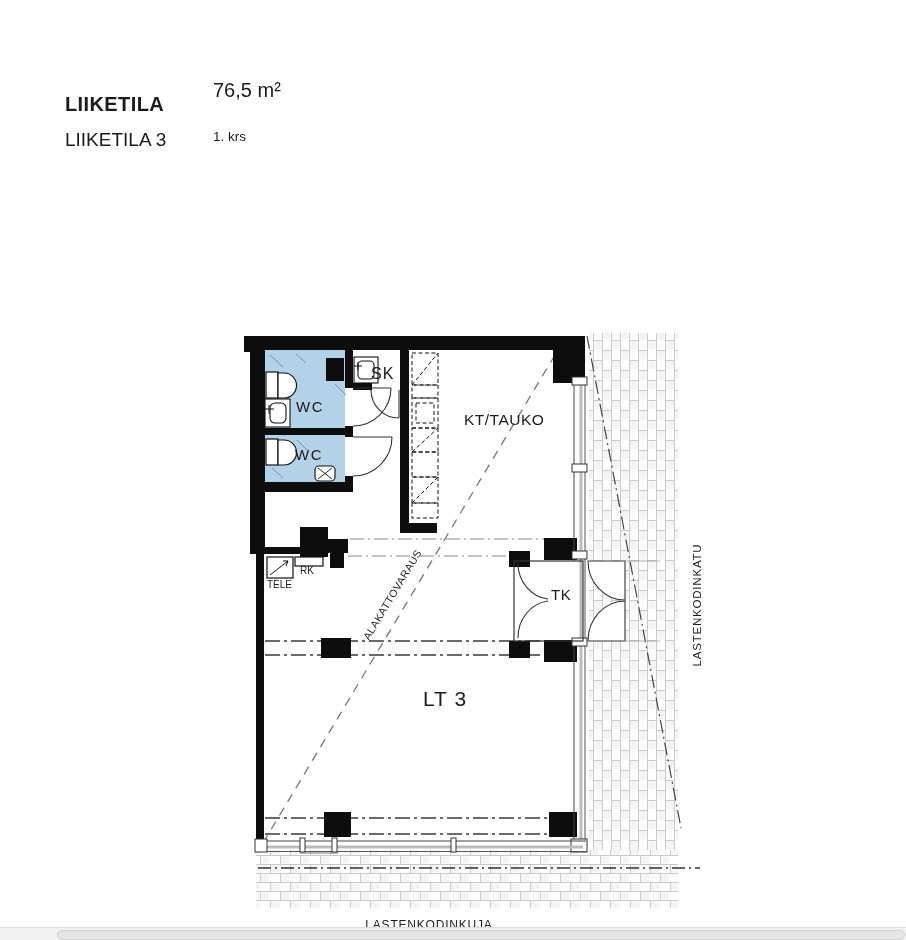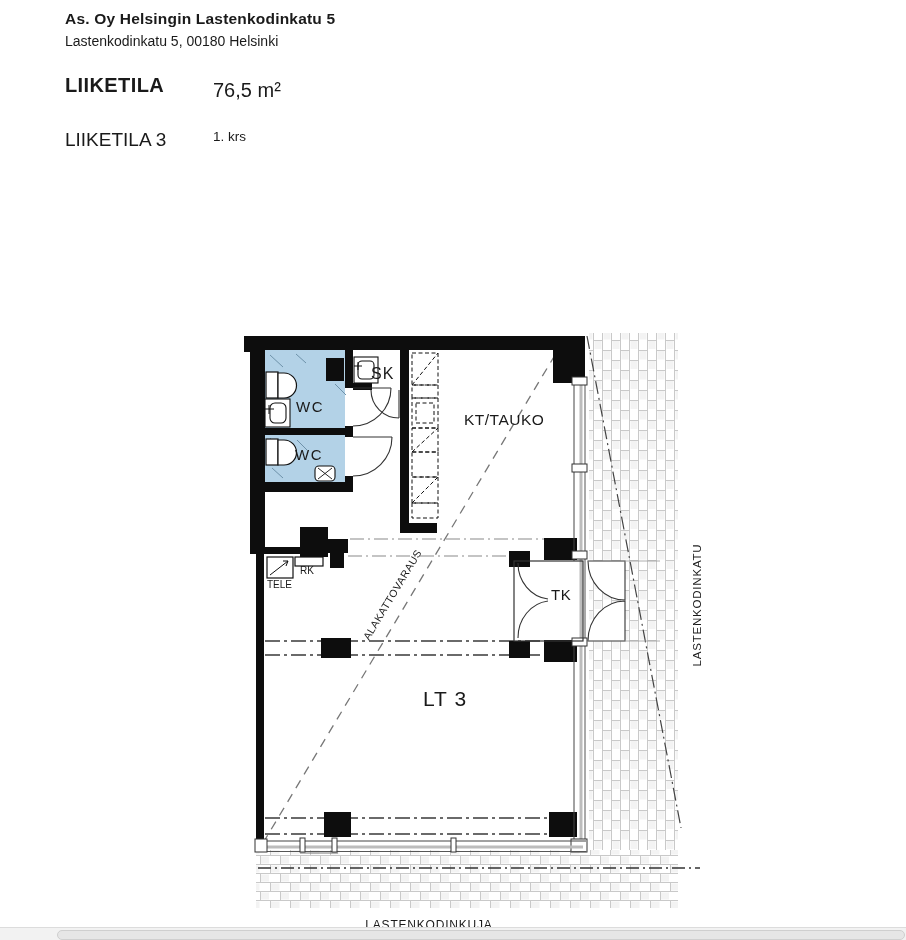--- a/index.html
+++ b/index.html
@@ -1,35 +1,33 @@
 <!DOCTYPE html>
 <html><head>
 <meta charset="utf-8">
 <style>
   html,body{margin:0;padding:0;background:#fff;}
   .page{position:relative;width:906px;height:940px;background:#fff;overflow:hidden;
         font-family:"Liberation Sans",sans-serif;color:#1a1a1a;}
   .hdr-title{position:absolute;left:65px;top:10px;font-size:15.5px;font-weight:bold;letter-spacing:.2px;}
   .hdr-addr{position:absolute;left:65px;top:33px;font-size:14px;}
-  .hdr-type{position:absolute;left:65px;top:74px;font-size:20px;font-weight:bold;letter-spacing:.4px;text-align:center;}
+  .hdr-type{position:absolute;left:65px;top:93px;font-size:20px;font-weight:bold;letter-spacing:.4px;text-align:center;}
   .hdr-area{position:absolute;left:213px;top:79px;font-size:20px;font-weight:normal;}
   .hdr-unit{position:absolute;left:65px;top:129px;font-size:19px;}
   .hdr-floor{position:absolute;left:213px;top:129px;font-size:13.5px;}
   .plan-svg{position:absolute;left:0;top:0;}
   .scrollbar{position:absolute;left:0;top:927px;width:906px;height:13px;background:#f2f2f2;border-top:1px solid #dcdcdc;}
   .scroll-thumb{position:absolute;left:57px;top:2px;width:846px;height:8px;background:#e6e6e6;border:1px solid #cfcfcf;border-radius:5px;}
   text{fill:#1a1a1a;font-family:"Liberation Sans",sans-serif;}
 </style>
 </head>
 <body>
 
 <div class="page">
 
-  <div class="hdr-title">As. Oy Helsingin Lastenkodinkatu 5</div>
-  <div class="hdr-addr">Lastenkodinkatu 5, 00180 Helsinki</div>
   <div class="hdr-type">LIIKETILA</div>
   <div class="hdr-area">76,5 m²</div>
   <div class="hdr-unit">LIIKETILA 3</div>
   <div class="hdr-floor">1. krs</div>
 
   <svg class="plan-svg" width="906" height="940" viewBox="0 0 906 940">
     <defs>
       <pattern id="brickH" width="20" height="18" patternUnits="userSpaceOnUse">
         <rect width="20" height="18" fill="#ffffff"></rect>
         <rect x="11" y="1.5" width="8.5" height="7" fill="#f3f3f3"></rect>

